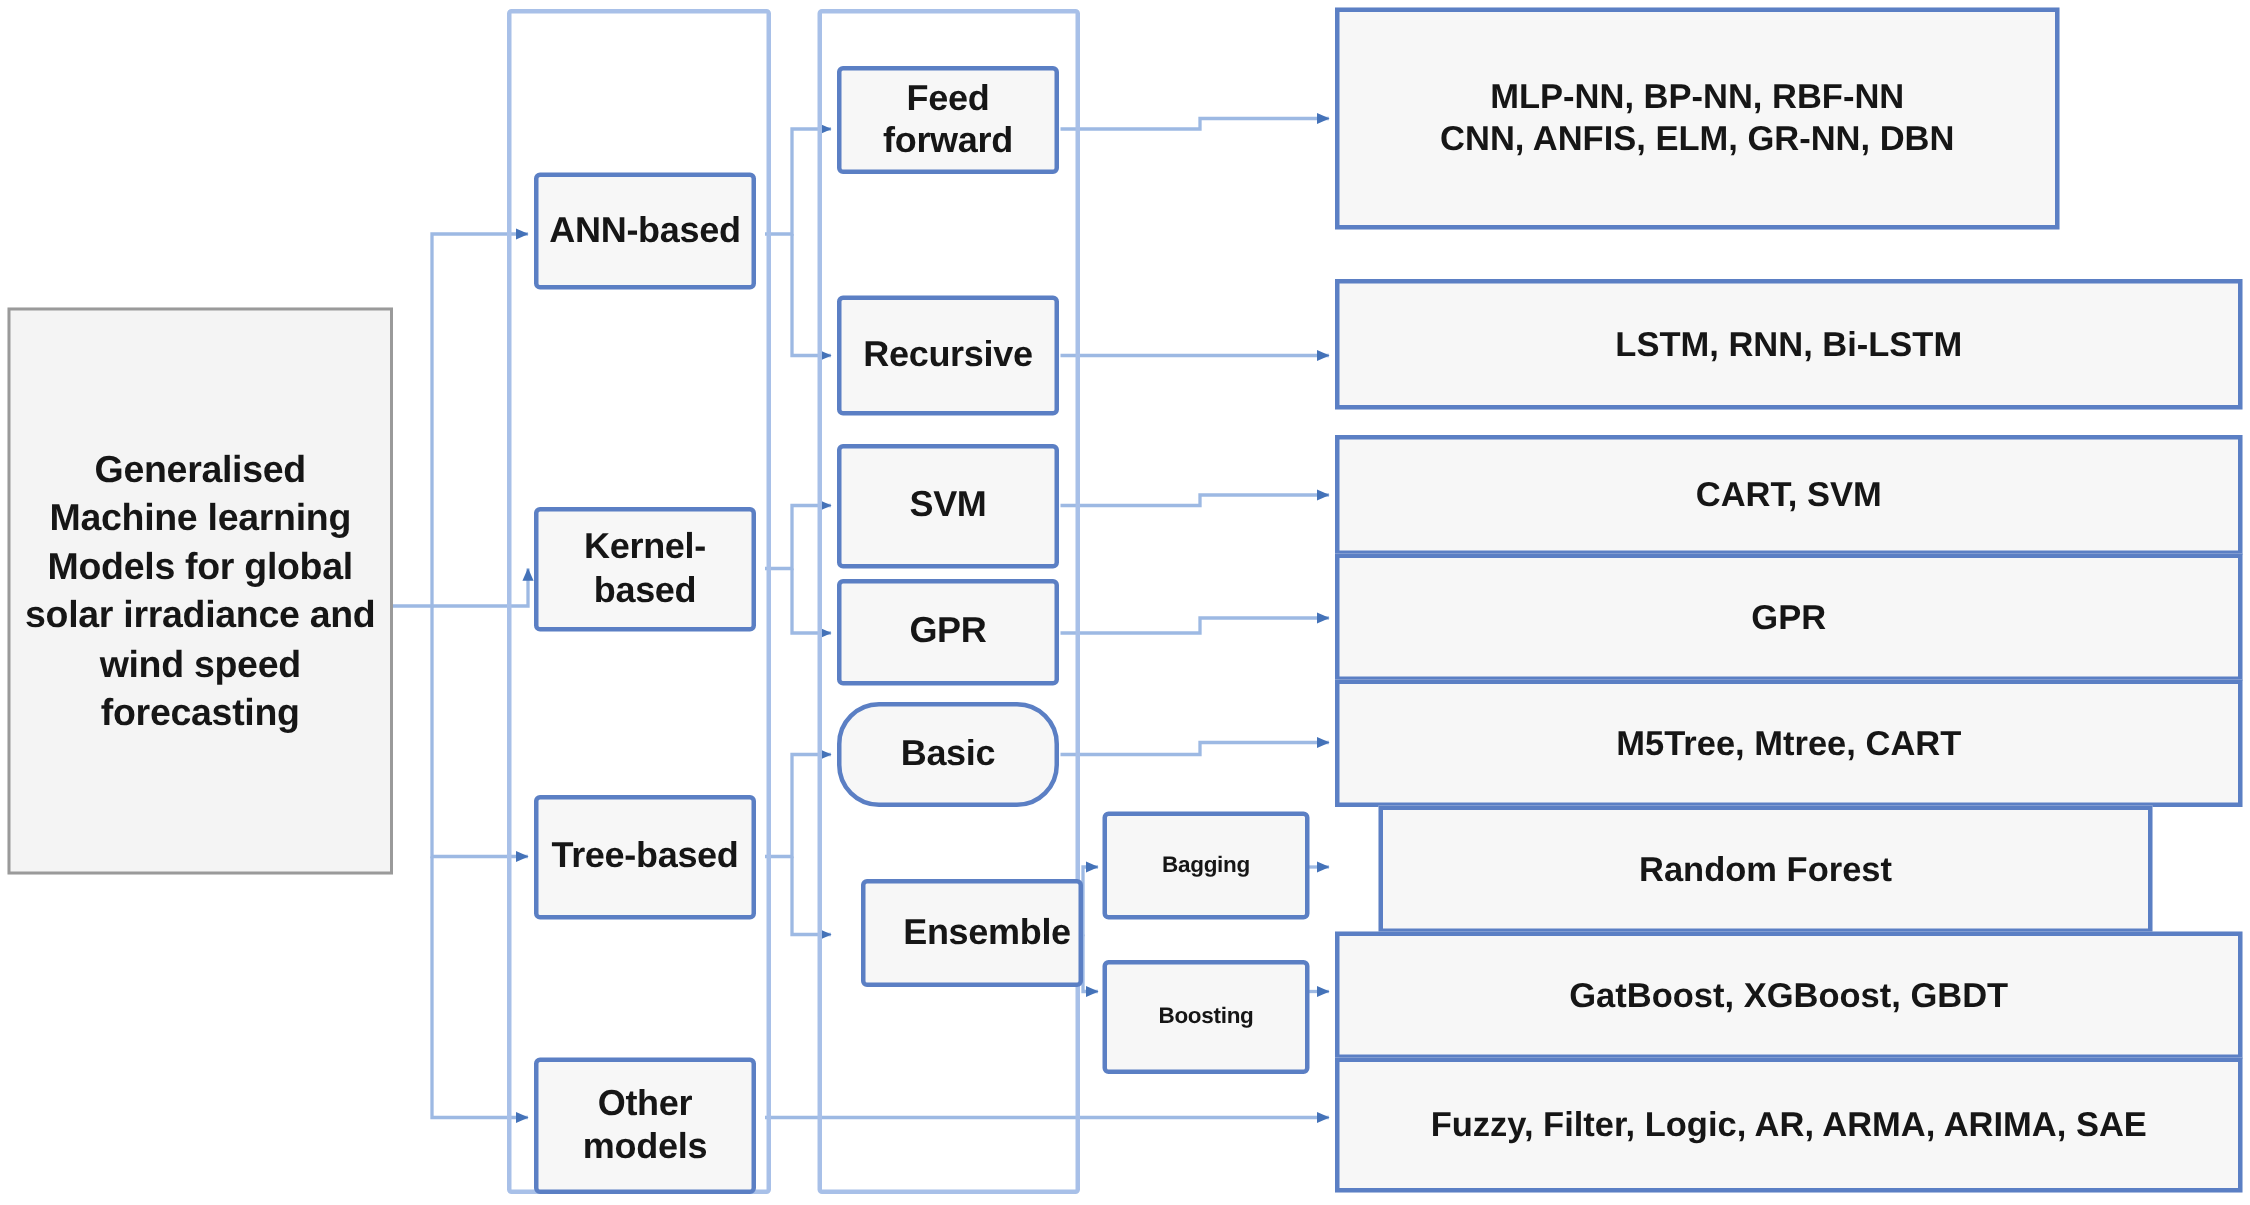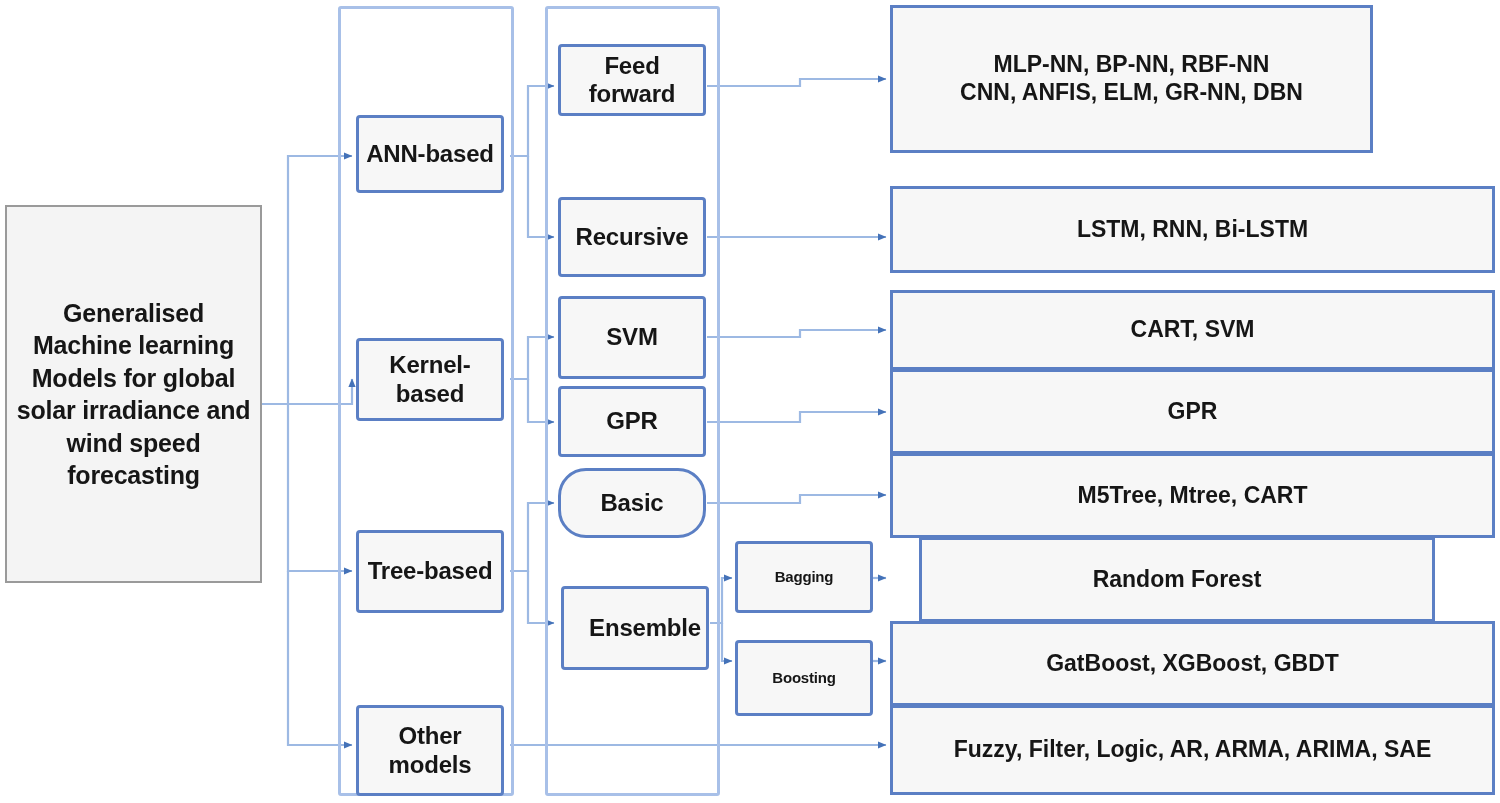--- a/index.html
+++ b/index.html
@@ -145,21 +145,21 @@
   </div>
   <div class="node level2" style="left:558px; top:296px; width:148px; height:83px;">
     <span>SVM</span>
   </div>
   <div class="node level2" style="left:558px; top:386px; width:148px; height:71px;">
     <span>GPR</span>
   </div>
   <div class="node level2" style="left:558px; top:468px; width:148px; height:70px;border-radius:28px;">
     <span>Basic</span>
   </div>
-  <div class="node level2" style="left:561px; top:586px; width:148px; height:84px;padding-left:20px;">
+  <div class="node level2" style="left:574px; top:586px; width:148px; height:72px;padding-left:20px;">
     <span>Ensemble</span>
   </div>
 
   <div class="node level3" style="left:735px; top:541px; width:138px; height:72px;">
     <span>Bagging</span>
   </div>
   <div class="node level3" style="left:735px; top:624px; width:138px; height:76px;margin-top:16px;">
     <span>Boosting</span>
   </div>
 

